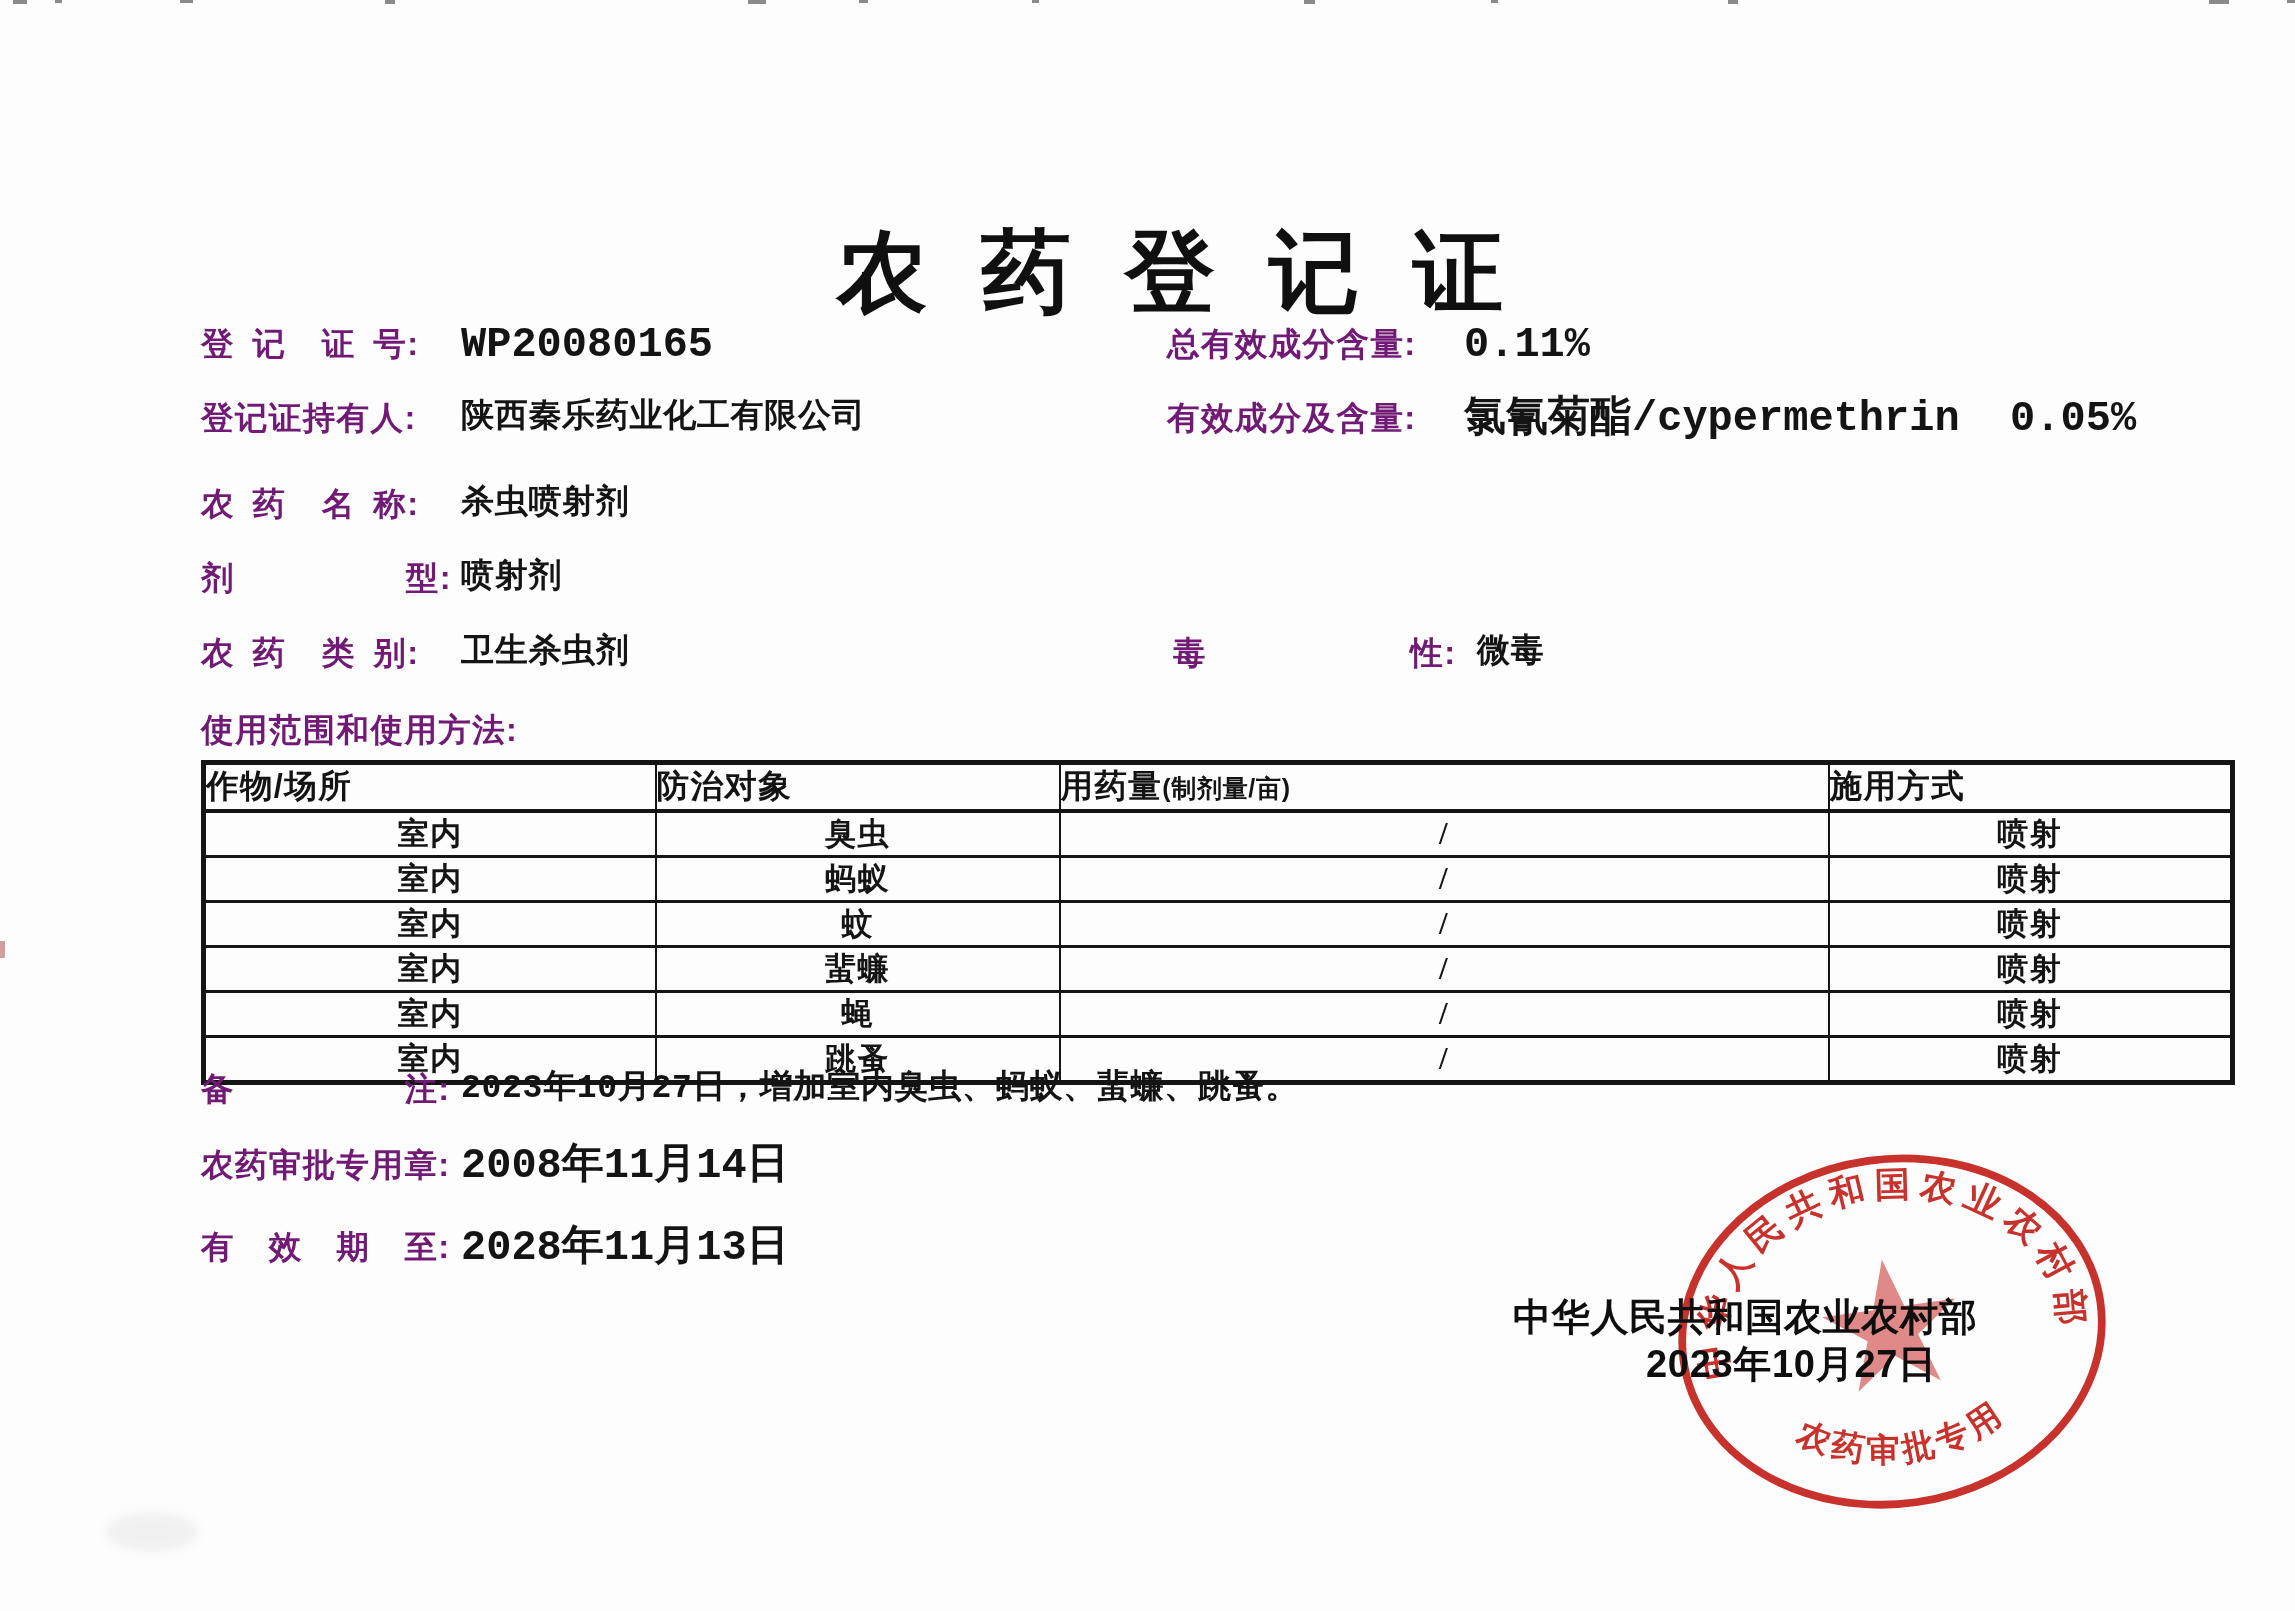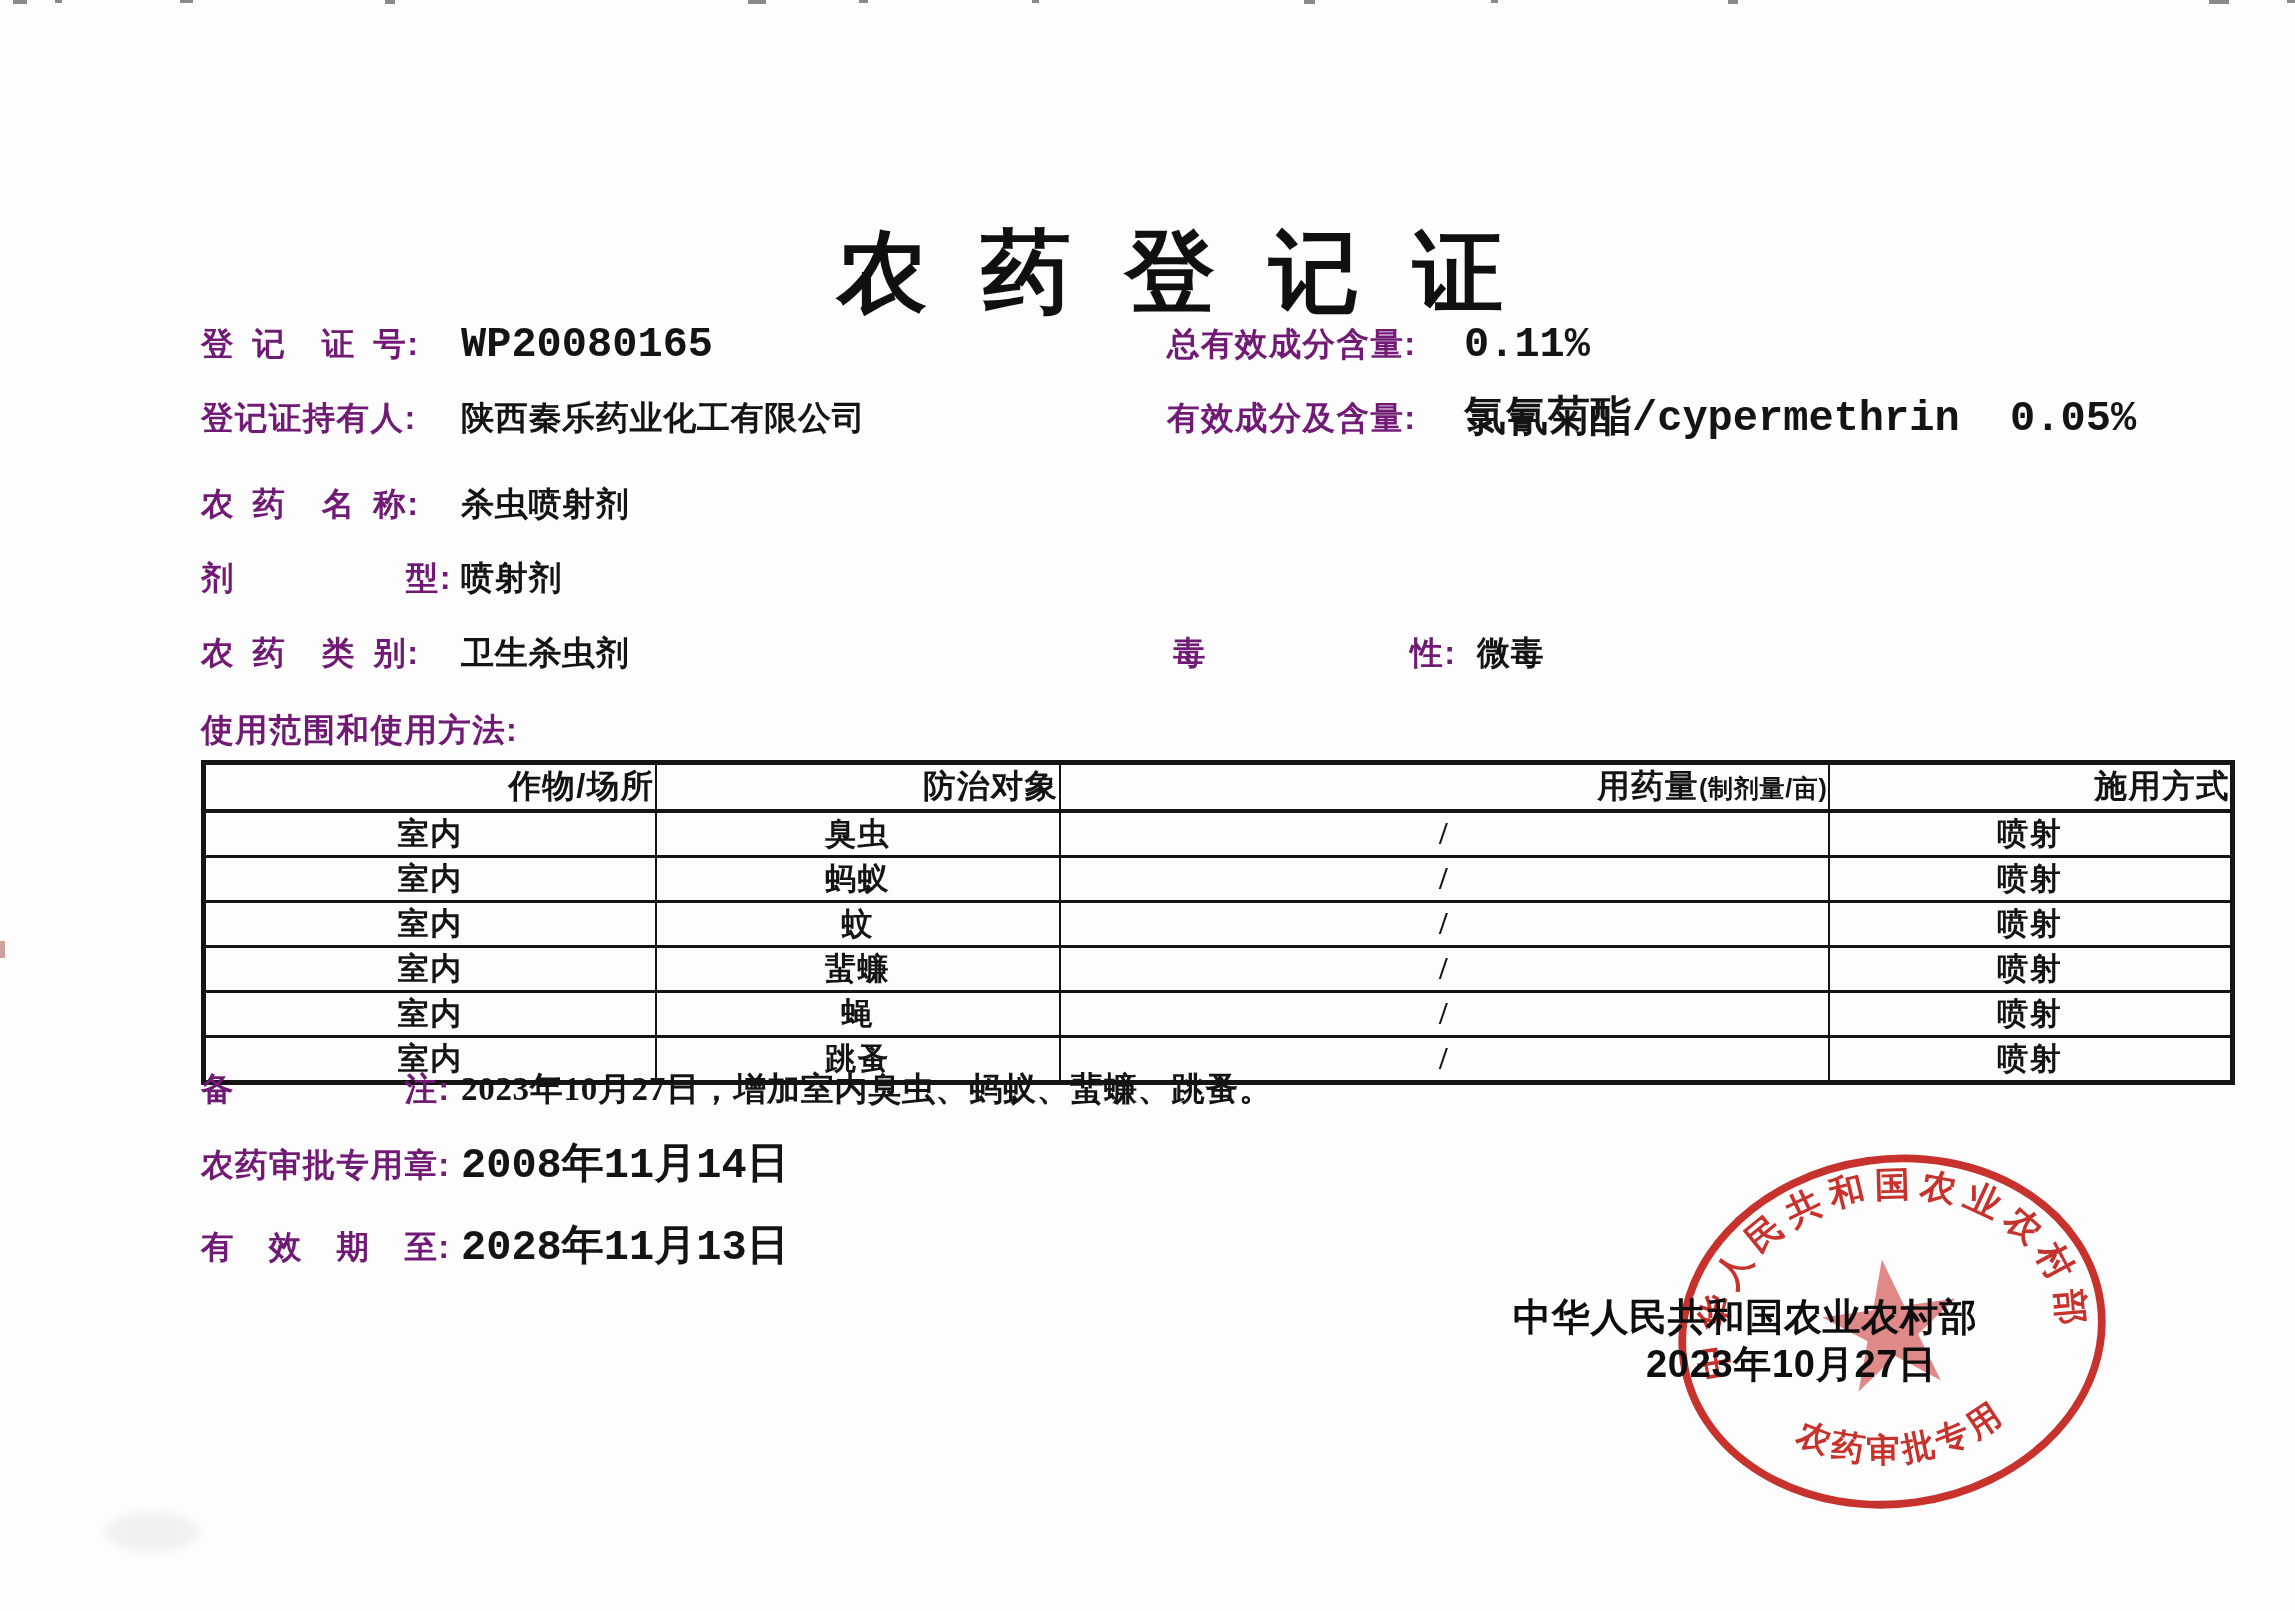--- a/index.html
+++ b/index.html
@@ -1,38 +1,38 @@
 <!DOCTYPE html>
 <html style="font-size:11.3px"><head>
 <meta charset="utf-8">
 <style>
   html,body{margin:0;padding:0;background:#e9e9e9;}
   .page{position:relative;width:2295px;height:1611px;background:#fdfdfd;overflow:hidden;color:#171717;}
 
   .lab{position:absolute;font-family:"Liberation Sans","DejaVu Sans",sans-serif;
        font-weight:700;font-size:32.5px;line-height:40px;letter-spacing:1.4px;
        white-space:pre;color:#701a75;}
-  .val{position:absolute;font-family:Liberation Serif, serif;
+  .val{position:absolute;font-family:Liberation Mono, monospace;
        font-weight:600;font-size:33px;line-height:40px;letter-spacing:0.7px;
        white-space:pre;color:#141414;}
   .mono{font-family:"Liberation Mono","DejaVu Sans Mono",monospace;
         font-size:42px;font-weight:600;letter-spacing:0;}
 
   .title{position:absolute;left:837px;top:199px;
          font-family:"Liberation Serif","DejaVu Serif",serif;
          font-weight:700;font-size:90px;line-height:92px;letter-spacing:54px;
          white-space:pre;color:#101010;margin-top:28px;}
 
   table.usage{position:absolute;left:201px;top:760px;width:2030px;
               border-collapse:collapse;table-layout:fixed;
               border:5px solid #151515;background:transparent;}
   table.usage th{border:2.1px solid #151515;border-top-width:3.5px;border-bottom-width:4.2px;
                  height:40px;font-family:"Liberation Sans","DejaVu Sans",sans-serif;
                  font-weight:700;font-size:32.5px;letter-spacing:1.4px;color:#131313;
-                 text-align:right;padding:0;}
+                 text-align:left;padding:0;}
   table.usage td{border:2.1px solid #151515;border-top-width:3.5px;border-bottom-width:3.5px;
                  height:41px;font-family:"Liberation Serif","DejaVu Serif",serif;
                  font-weight:700;font-size:31px;letter-spacing:1.4px;color:#141414;
                  text-align:center;padding:0;}
   table.usage .sub{font-size:25px;letter-spacing:0.7px;}
 
   .stamp{position:absolute;left:1666px;top:1142px;z-index:2;}
   .ministry{position:absolute;z-index:3;
             font-family:"Liberation Sans","DejaVu Sans",sans-serif;
             font-weight:700;font-size:38px;line-height:45px;letter-spacing:0.7px;

